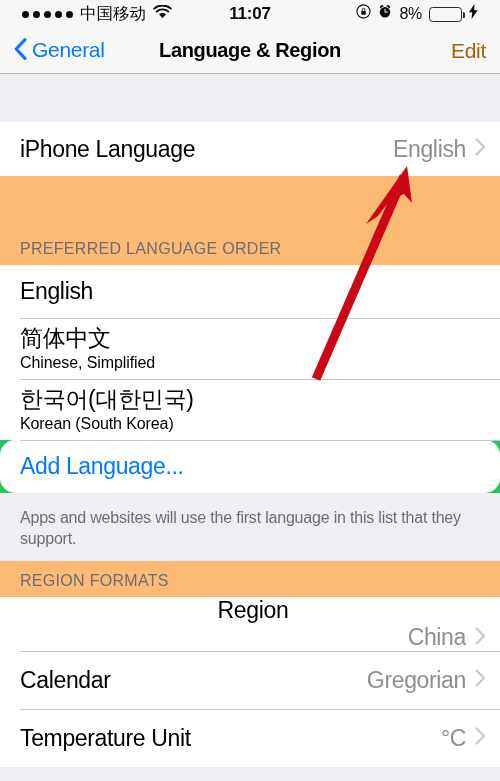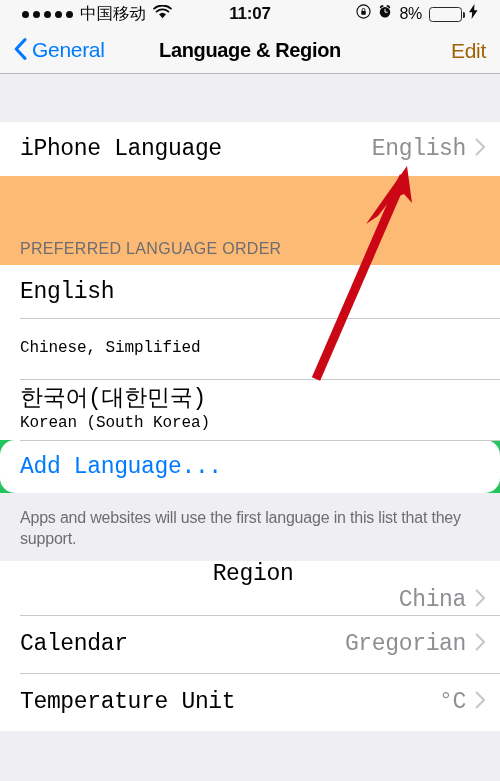--- a/index.html
+++ b/index.html
@@ -53,21 +53,21 @@
     font-size:20px; font-weight:bold; color:#000; letter-spacing:-0.35px;
     pointer-events:none;
   }
   .nav-edit {
     margin-left:auto; font-size:21px; color:#a16207;
     letter-spacing:-0.3px; cursor:pointer; position:relative; z-index:2;
   }
 
   
   .gap { background:#EFEEF3; }
-  .group { background:#22c55e;font-family:Liberation Mono, monospace; }
+  .group { background:#22c55e; }
   .row {
     position:relative; display:flex; align-items:center;
     padding:0 14px 0 20px; background:#FFFFFF; min-height:54px;
   }
   .row + .row::before {
     content:""; position:absolute; left:20px; right:0; top:0;
     height:0.5px; background:#C8C7CC;
   }
   .row-title { font-size:23px; color:#000; letter-spacing:-0.35px; }
   .row-right { margin-left:auto; display:flex; align-items:center; gap:9px; }
@@ -178,36 +178,38 @@
   </div>
 
   <div class="section-header" style="height:89px;">PREFERRED LANGUAGE ORDER</div>
 
   <div class="group">
     <div class="row" style="min-height:53px;">
       <span class="row-title">English</span>
     </div>
     <div class="row" style="min-height:61px;">
       <span class="row-stack">
+        <span class="row-primary">简体中文</span>
         <span class="row-secondary">Chinese, Simplified</span>
       </span>
     </div>
     <div class="row" style="min-height:61px;">
       <span class="row-stack">
         <span class="row-primary">한국어(대한민국)</span>
         <span class="row-secondary">Korean (South Korea)</span>
       </span>
     </div>
     <div class="row" style="min-height:53px;border-radius:15px;">
       <span class="row-link">Add Language...</span>
     </div>
   </div>
 
   <div class="footer-note">Apps and websites will use the first language in this list that they support.</div>
 
+  <div class="section-header" style="height:36px;">REGION FORMATS</div>
 
   <div class="group">
     <div class="row" style="min-height:54px;flex-direction:column;">
       <span class="row-title">Region</span>
       <span class="row-right">
         <span class="row-value">China</span>
         <span class="chev">
           <svg width="11" height="18" viewBox="0 0 11 18">
             <path d="M1.6 1.4 L9 9 L1.6 16.6" fill="none" stroke="#C7C7CC" stroke-width="2.1" stroke-linecap="round" stroke-linejoin="round"></path>
           </svg>

